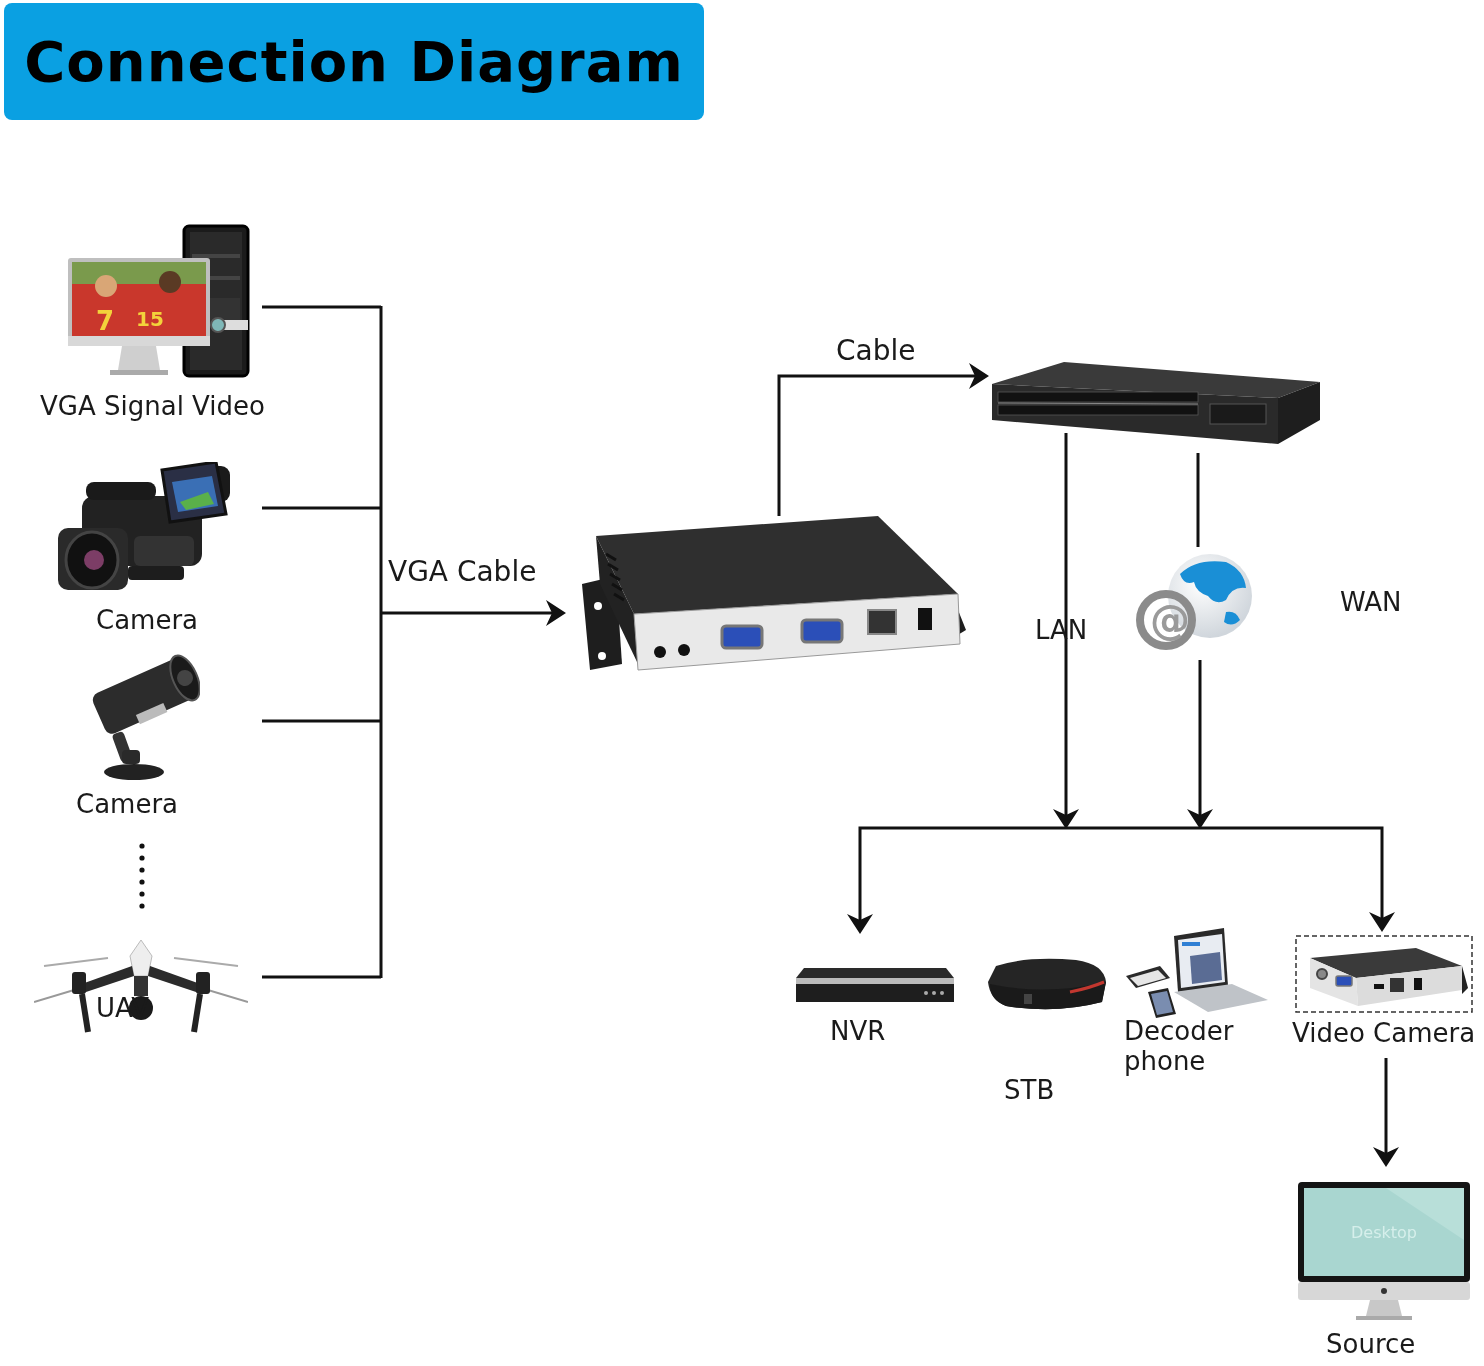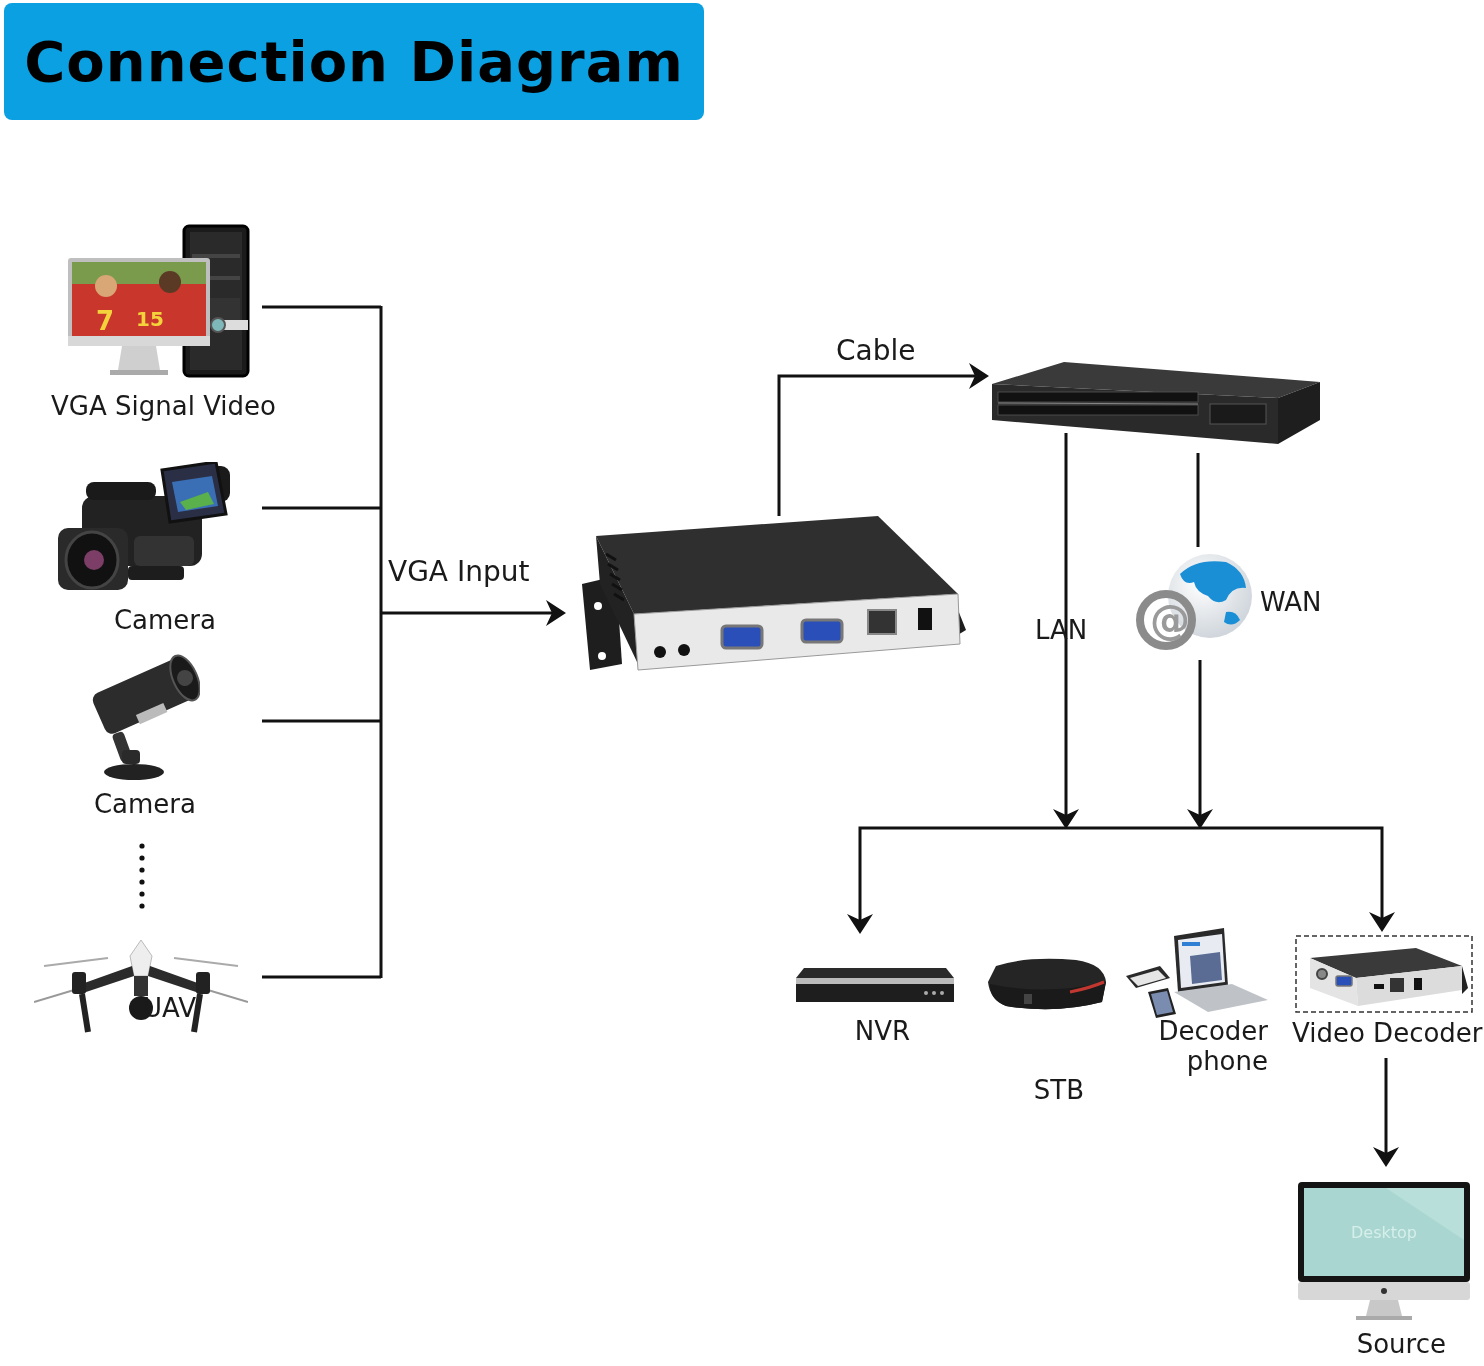--- a/index.html
+++ b/index.html
@@ -1,19 +1,19 @@
 <!DOCTYPE html>
 <html><head>
 <meta charset="utf-8">
 <style>
   html,body{margin:0;padding:0;background:#ffffff;}
   body{width:1484px;height:1366px;position:relative;overflow:hidden;font-family:"DejaVu Sans","Liberation Sans",sans-serif;color:#1a1a1a;}
   .title-banner{position:absolute;left:4px;top:3px;width:700px;height:117px;background:#0aa0e2;border-radius:8px;display:flex;align-items:center;justify-content:center;}
   .title-text{color:#000000;font-size:56px;font-weight:bold;letter-spacing:1px;font-family:"DejaVu Sans",sans-serif;}
-  .label{position:absolute;font-size:26px;color:#1a1a1a;white-space:nowrap;line-height:1.15;text-align:right;}
+  .label{position:absolute;font-size:26px;color:#1a1a1a;white-space:nowrap;line-height:1.15;text-align:left;}
   .wires{position:absolute;left:0;top:0;}
   .dev{position:absolute;}
 </style>
 </head>
 <body>
 
 <div class="title-banner">
   <span class="title-text">Connection Diagram</span>
 </div>
 
@@ -117,24 +117,24 @@
   <path d="M116,30 L172,50 L168,58 L114,40 Z" fill="#2b2b2b"></path>
   <rect x="38" y="36" width="14" height="22" rx="3" fill="#222"></rect>
   <rect x="162" y="36" width="14" height="22" rx="3" fill="#222"></rect>
   <line x1="48" y1="58" x2="54" y2="96" stroke="#222" stroke-width="6"></line>
   <line x1="166" y1="58" x2="160" y2="96" stroke="#222" stroke-width="6"></line>
   <rect x="100" y="40" width="14" height="20" fill="#333"></rect>
   <circle cx="107" cy="72" r="12" fill="#1a1a1a"></circle>
 </svg>
 <div class="label" style="left:96px;top:994px;width:100px">UAV</div>
 
-<div class="label" style="left:388px;top:556px;font-size:28px">VGA Input</div>
+<div class="label" style="left:388px;top:556px;font-size:28px">VGA Cable</div>
 <div class="label" style="left:836px;top:335px;font-size:28px">Cable</div>
 <div class="label" style="left:1035px;top:616px">LAN</div>
-<div class="label" style="left:1260px;top:588px">WAN</div>
+<div class="label" style="left:1340px;top:588px">WAN</div>
 
 <svg class="dev" style="left:576px;top:514px" width="392" height="162">
   <path d="M6,70 L40,62 L46,150 L14,156 Z" fill="#1e1e1e"></path>
   <circle cx="22" cy="92" r="4" fill="#fff"></circle>
     <circle cx="26" cy="142" r="4" fill="#fff"></circle>
   <path d="M382,96 L390,116 L380,122 Z" fill="#1e1e1e"></path>
   <path d="M20,22 L302,2 L382,80 L58,100 Z" fill="#2f2f2f"></path>
   <path d="M20,22 L58,100 L62,150 L24,70 Z" fill="#222"></path>
   <g stroke="#111" stroke-width="3">
     <line x1="30" y1="40" x2="40" y2="46"></line>
@@ -218,21 +218,21 @@
   <path d="M8,14 L114,4 L160,22 L54,34 Z" fill="#3a3a3a"></path>
   <path d="M8,14 L54,34 L56,62 L8,44 Z" fill="#e4e4e4"></path>
   <path d="M54,34 L160,22 L160,46 L56,62 Z" fill="#dcdcdc"></path>
   <path d="M160,22 L166,44 L160,50 Z" fill="#222"></path>
   <circle cx="20" cy="30" r="5" fill="#888" stroke="#444" stroke-width="2"></circle>
   <rect x="34" y="32" width="16" height="10" rx="2" fill="#2b4fb8" stroke="#777" stroke-width="1.5"></rect>
   <rect x="72" y="40" width="10" height="5" fill="#111"></rect>
   <rect x="88" y="34" width="14" height="14" fill="#333"></rect>
   <rect x="112" y="34" width="8" height="12" fill="#111"></rect>
 </svg>
-<div class="label" style="left:1292px;top:1019px;width:190px">Video Decoder</div>
+<div class="label" style="left:1292px;top:1019px;width:190px">Video Camera</div>
 
 <svg class="dev" style="left:1296px;top:1180px" width="176" height="142">
   <rect x="2" y="2" width="172" height="100" rx="4" fill="#141414"></rect>
   <rect x="8" y="8" width="160" height="88" fill="#a9d6d0"></rect>
   <path d="M90,8 L168,8 L168,60 Z" fill="#bfe2dd" opacity="0.7"></path>
   <text x="88" y="58" font-size="16" fill="#d6efeb" text-anchor="middle" font-family="DejaVu Sans,sans-serif">Desktop</text>
   <rect x="2" y="102" width="172" height="18" rx="3" fill="#d7d7d7"></rect>
   <circle cx="88" cy="111" r="3" fill="#333"></circle>
   <path d="M74,120 L102,120 L106,136 L70,136 Z" fill="#c8c8c8"></path>
   <rect x="60" y="136" width="56" height="4" fill="#aaa"></rect>

